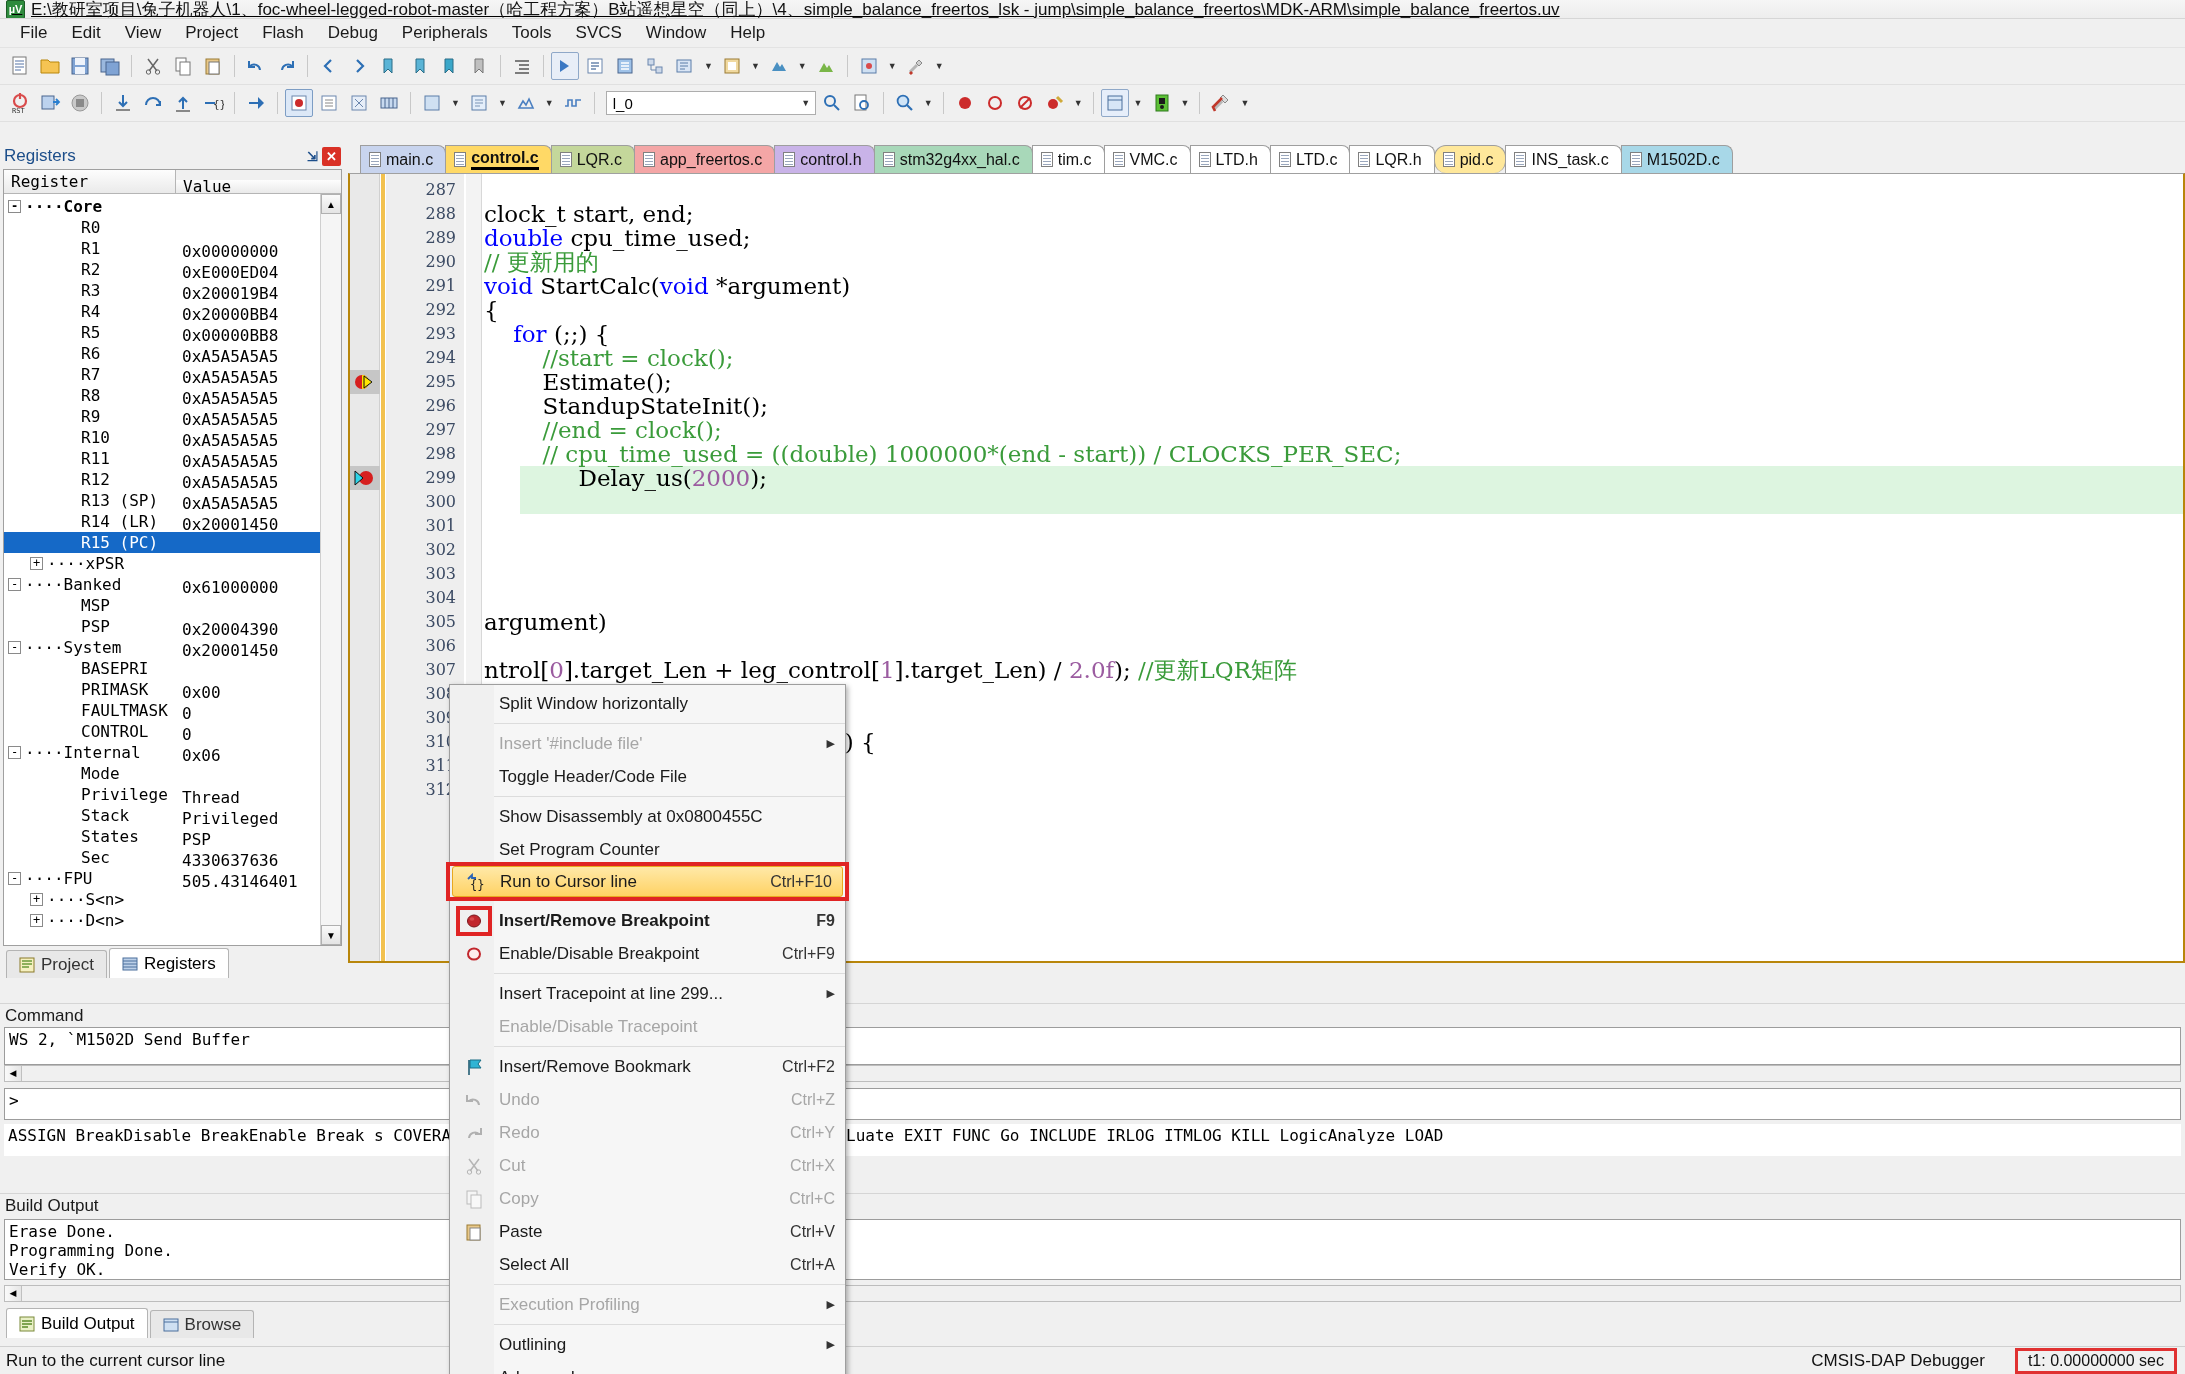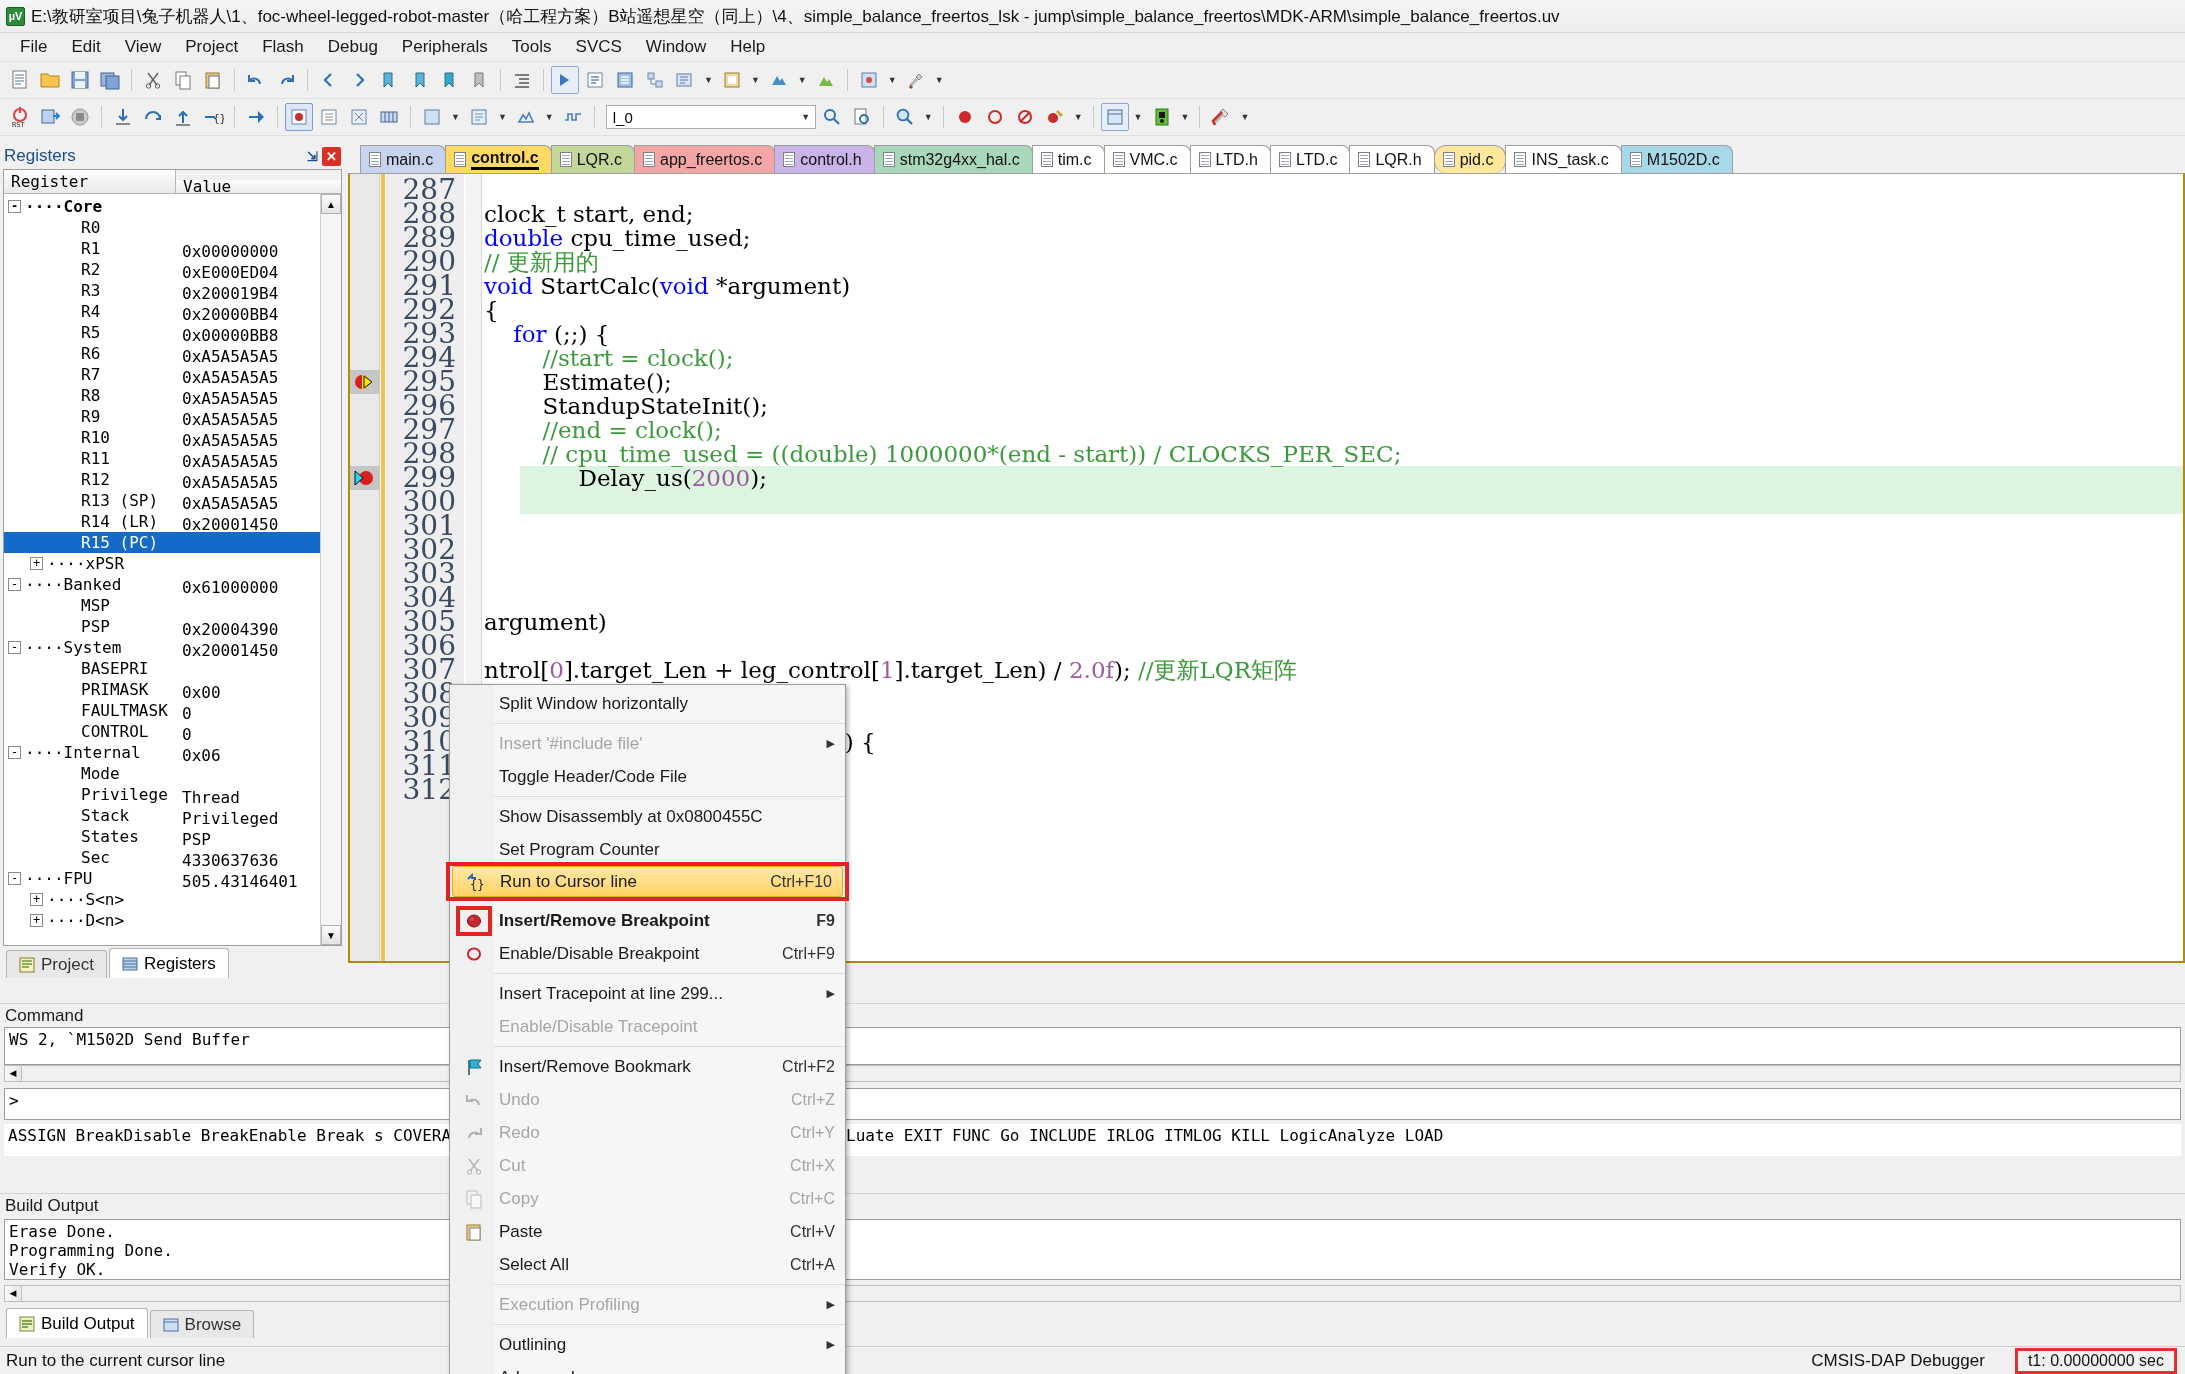--- a/index.html
+++ b/index.html
@@ -8,24 +8,24 @@
     width: 2185px; height: 1374px;
     background: #f0f0f0;
     font-family: "Liberation Sans", sans-serif;
     font-size: 17px;
     overflow: hidden;
     position: relative;
   }
 
   
   #titlebar {
-    height: 33px; background: linear-gradient(to bottom,#f6f6f6,#ededed);
+    height: 19px; background: linear-gradient(to bottom,#f6f6f6,#ededed);
     border-bottom: 1px solid #d6d6d6;
     display: flex; align-items: center; padding-left: 6px;
-    white-space: nowrap; overflow: hidden;
+    white-space: nowrap; overflow: hidden; text-decoration: underline;
   }
   #titlebar .tb-icon {
     width: 19px; height: 19px; margin-right: 6px; flex: none;
     background: #2e8b3d; border: 1px solid #1c5c26; border-radius: 2px;
     color:#fff; font-size: 11px; font-weight:bold; line-height:17px; text-align:center;
   }
   #titlebar .tb-text { font-size: 17px; color:#111; }
 
   
   #menubar {
@@ -143,21 +143,21 @@
   }
   #bpgutter {
     position:absolute; left:0; top:0; width:30px; bottom:0; background:#e9e9e9;
     border-right:1px solid #d0d0d0;
   }
   .bpmark { position:absolute; left:0; width:30px; height:24px; background:#c6c6c6; }
   .bpmark .glyph { position:absolute; left:4px; top:3px; width:20px; height:18px; }
   #yellowbar { position:absolute; left:31px; top:0; width:4px; bottom:0; background:#f2c14e; }
   #linenums {
     position:absolute; left:36px; top:0; width:78px; bottom:0; background:#eeeeee;
-    font-family:"DejaVu Serif", serif; font-size:28px; color:#3b4a63; text-align:right;
+    font-family:"DejaVu Serif", serif; font-size:16px; color:#3b4a63; text-align:right;
     padding-right:8px; padding-top:4px;
   }
   #linenums div { height:24px; line-height:24px; }
   #foldgutter { position:absolute; left:116px; top:0; width:16px; bottom:0; background:#f3f3f3; border-right:1px solid #d8d8d8;}
   #codearea {
     position:absolute; left:134px; top:0; right:0; bottom:0; padding-top:4px;
     font-family:"DejaVu Serif", serif; font-size:23px; white-space:pre; overflow:hidden;
   }
   #codearea .cl { height:24px; line-height:24px; }
   .kw { color:#0000ff; }

